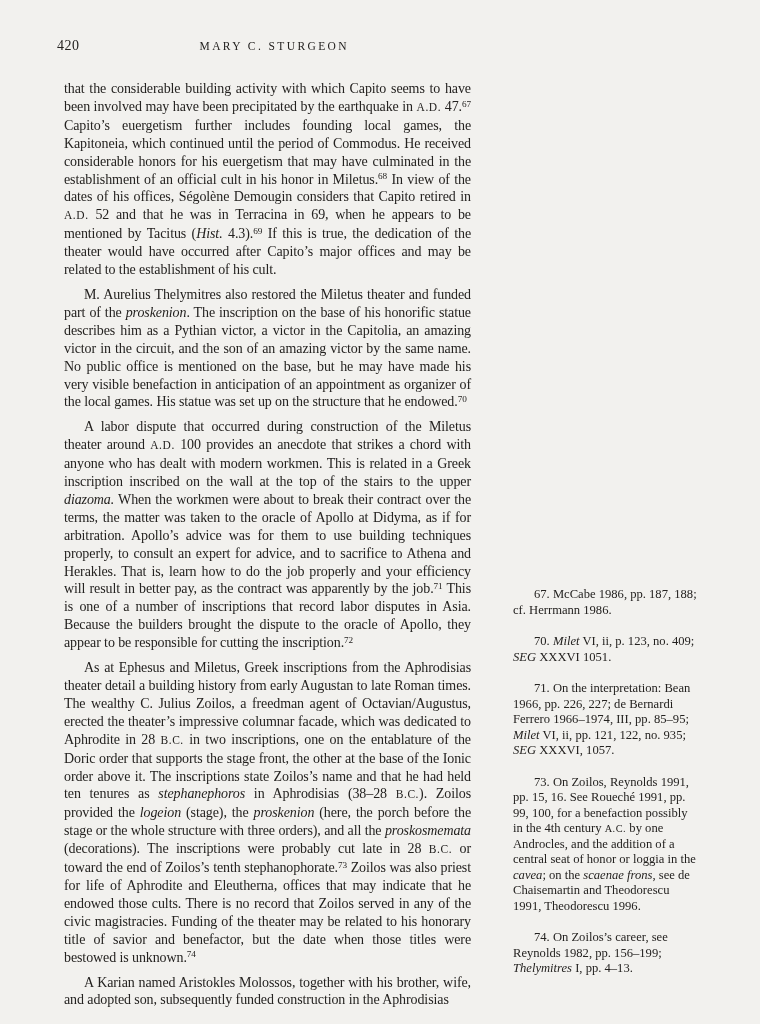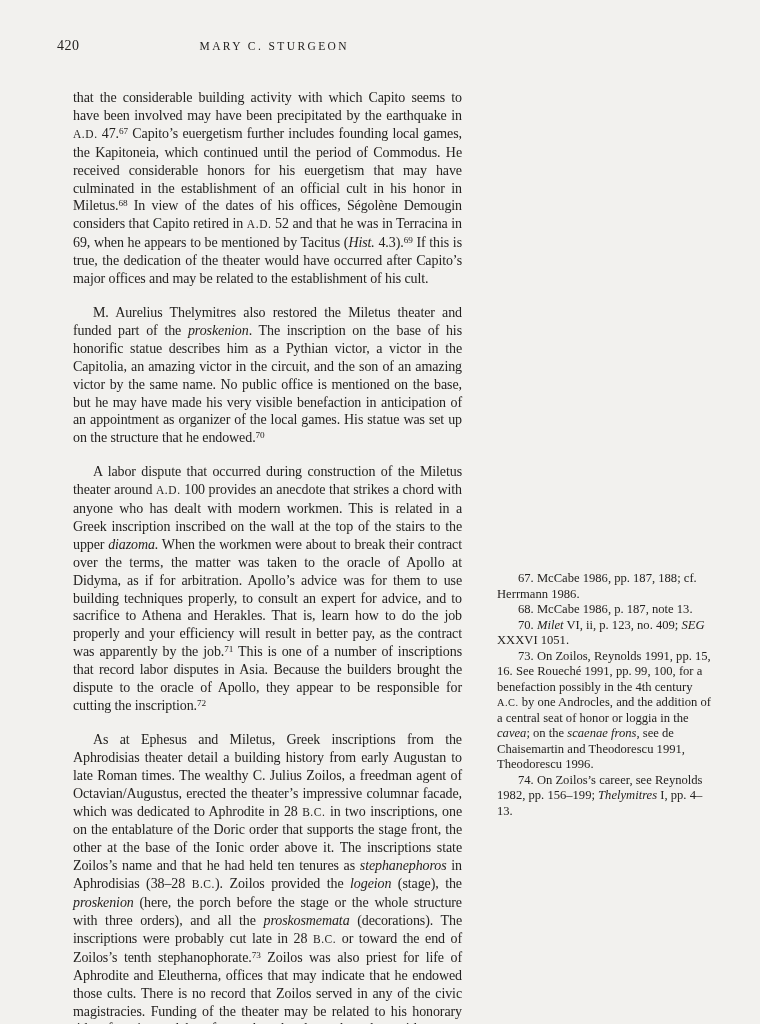--- a/index.html
+++ b/index.html
@@ -35,32 +35,32 @@
     position: absolute;
     left: 57px;
     top: 73px;
     width: 421px;
     font-size: 14px;
     line-height: 17.9px;
     text-align: justify;
     letter-spacing: -0.1px;
     hyphens: auto;
   }
-  .para { margin: 16px; text-indent: 0; }
+  .para { margin: 7px; text-indent: 0; }
   .para.ind { text-indent: 20px; }
   .footnotes {
     position: absolute;
     left: 497px;
     top: 571px;
     width: 217px;
     font-size: 12.6px;
     line-height: 15.5px;
     text-align: left;
   }
-  .fnote { margin: 0; text-indent: 21px; }
+  .fnote { margin: 16px; text-indent: 21px; }
   .fnref {
     font-size: 0.66em;
     line-height: 0;
     vertical-align: baseline;
     position: relative;
     top: -0.45em;
   }
   .sc {
     font-size: 0.82em;
     letter-spacing: 0.05em;
@@ -79,18 +79,18 @@
   <div class="main" id="main-col">
       <p class="para"><span>that the considerable building activity with which Capito seems to have been involved may have been precipitated by the earthquake in </span><span class="sc">A.D.</span><span> 47.</span><sup class="fnref">67</sup><span> Capito’s euergetism further includes founding local games, the Kapitoneia, which continued until the period of Commodus. He received considerable honors for his euergetism that may have culminated in the establishment of an official cult in his honor in Miletus.</span><sup class="fnref">68</sup><span> In view of the dates of his offices, Ségolène Demougin considers that Capito retired in </span><span class="sc">A.D.</span><span> 52 and that he was in Terracina in 69, when he appears to be mentioned by Tacitus (</span><i>Hist.</i><span> 4.3).</span><sup class="fnref">69</sup><span> If this is true, the dedication of the theater would have occurred after Capito’s major offices and may be related to the establishment of his cult.</span></p>
       <p class="para ind"><span>M. Aurelius Thelymitres also restored the Miletus theater and funded part of the </span><i>proskenion</i><span>. The inscription on the base of his honorific statue describes him as a Pythian victor, a victor in the Capitolia, an amazing victor in the circuit, and the son of an amazing victor by the same name. No public office is mentioned on the base, but he may have made his very visible benefaction in anticipation of an appointment as organizer of the local games. His statue was set up on the structure that he endowed.</span><sup class="fnref">70</sup></p>
       <p class="para ind"><span>A labor dispute that occurred during construction of the Miletus theater around </span><span class="sc">A.D.</span><span> 100 provides an anecdote that strikes a chord with anyone who has dealt with modern workmen. This is related in a Greek inscription inscribed on the wall at the top of the stairs to the upper </span><i>diazoma.</i><span> When the workmen were about to break their contract over the terms, the matter was taken to the oracle of Apollo at Didyma, as if for arbitration. Apollo’s advice was for them to use building techniques properly, to consult an expert for advice, and to sacrifice to Athena and Herakles. That is, learn how to do the job properly and your efficiency will result in better pay, as the contract was apparently by the job.</span><sup class="fnref">71</sup><span> This is one of a number of inscriptions that record labor disputes in Asia. Because the builders brought the dispute to the oracle of Apollo, they appear to be responsible for cutting the inscription.</span><sup class="fnref">72</sup></p>
       <p class="para ind"><span>As at Ephesus and Miletus, Greek inscriptions from the Aphrodisias theater detail a building history from early Augustan to late Roman times. The wealthy C. Julius Zoilos, a freedman agent of Octavian/Augustus, erected the theater’s impressive columnar facade, which was dedicated to Aphrodite in 28 </span><span class="sc">B.C.</span><span> in two inscriptions, one on the entablature of the Doric order that supports the stage front, the other at the base of the Ionic order above it. The inscriptions state Zoilos’s name and that he had held ten tenures as </span><i>stephanephoros</i><span> in Aphrodisias (38–28 </span><span class="sc">B.C.</span><span>). Zoilos provided the </span><i>logeion</i><span> (stage), the </span><i>proskenion</i><span> (here, the porch before the stage or the whole structure with three orders), and all the </span><i>proskosmemata</i><span> (decorations). The inscriptions were probably cut late in 28 </span><span class="sc">B.C.</span><span> or toward the end of Zoilos’s tenth stephanophorate.</span><sup class="fnref">73</sup><span> Zoilos was also priest for life of Aphrodite and Eleutherna, offices that may indicate that he endowed those cults. There is no record that Zoilos served in any of the civic magistracies. Funding of the theater may be related to his honorary title of savior and benefactor, but the date when those titles were bestowed is unknown.</span><sup class="fnref">74</sup></p>
       <p class="para ind"><span>A Karian named Aristokles Molossos, together with his brother, wife, and adopted son, subsequently funded construction in the Aphrodisias</span></p>
     </div>
 
   <div class="footnotes" id="fn-col">
       <p class="fnote"><span>67. McCabe 1986, pp. 187, 188; cf. Herrmann 1986.</span></p>
-      <p class="fnote"><span>68. McCabe 1986, p. 187, note 13.</span></p>
       <p class="fnote"><span>70. </span><i>Milet</i><span> VI, ii, p. 123, no. 409; </span><i>SEG</i><span> XXXVI 1051.</span></p>
+      <p class="fnote"><span>71. On the interpretation: Bean 1966, pp. 226, 227; de Bernardi Ferrero 1966–1974, III, pp. 85–95; </span><i>Milet</i><span> VI, ii, pp. 121, 122, no. 935; </span><i>SEG</i><span> XXXVI, 1057.</span></p>
       <p class="fnote"><span>73. On Zoilos, Reynolds 1991, pp. 15, 16. See Roueché 1991, pp. 99, 100, for a benefaction possibly in the 4th century </span><span class="sc">A.C.</span><span> by one Androcles, and the addition of a central seat of honor or loggia in the </span><i>cavea</i><span>; on the </span><i>scaenae frons</i><span>, see de Chaisemartin and Theodorescu 1991, Theodorescu 1996.</span></p>
       <p class="fnote"><span>74. On Zoilos’s career, see Reynolds 1982, pp. 156–199; </span><i>Thelymitres</i><span> I, pp. 4–13.</span></p>
     </div>
 </div>
 
 </body></html>

